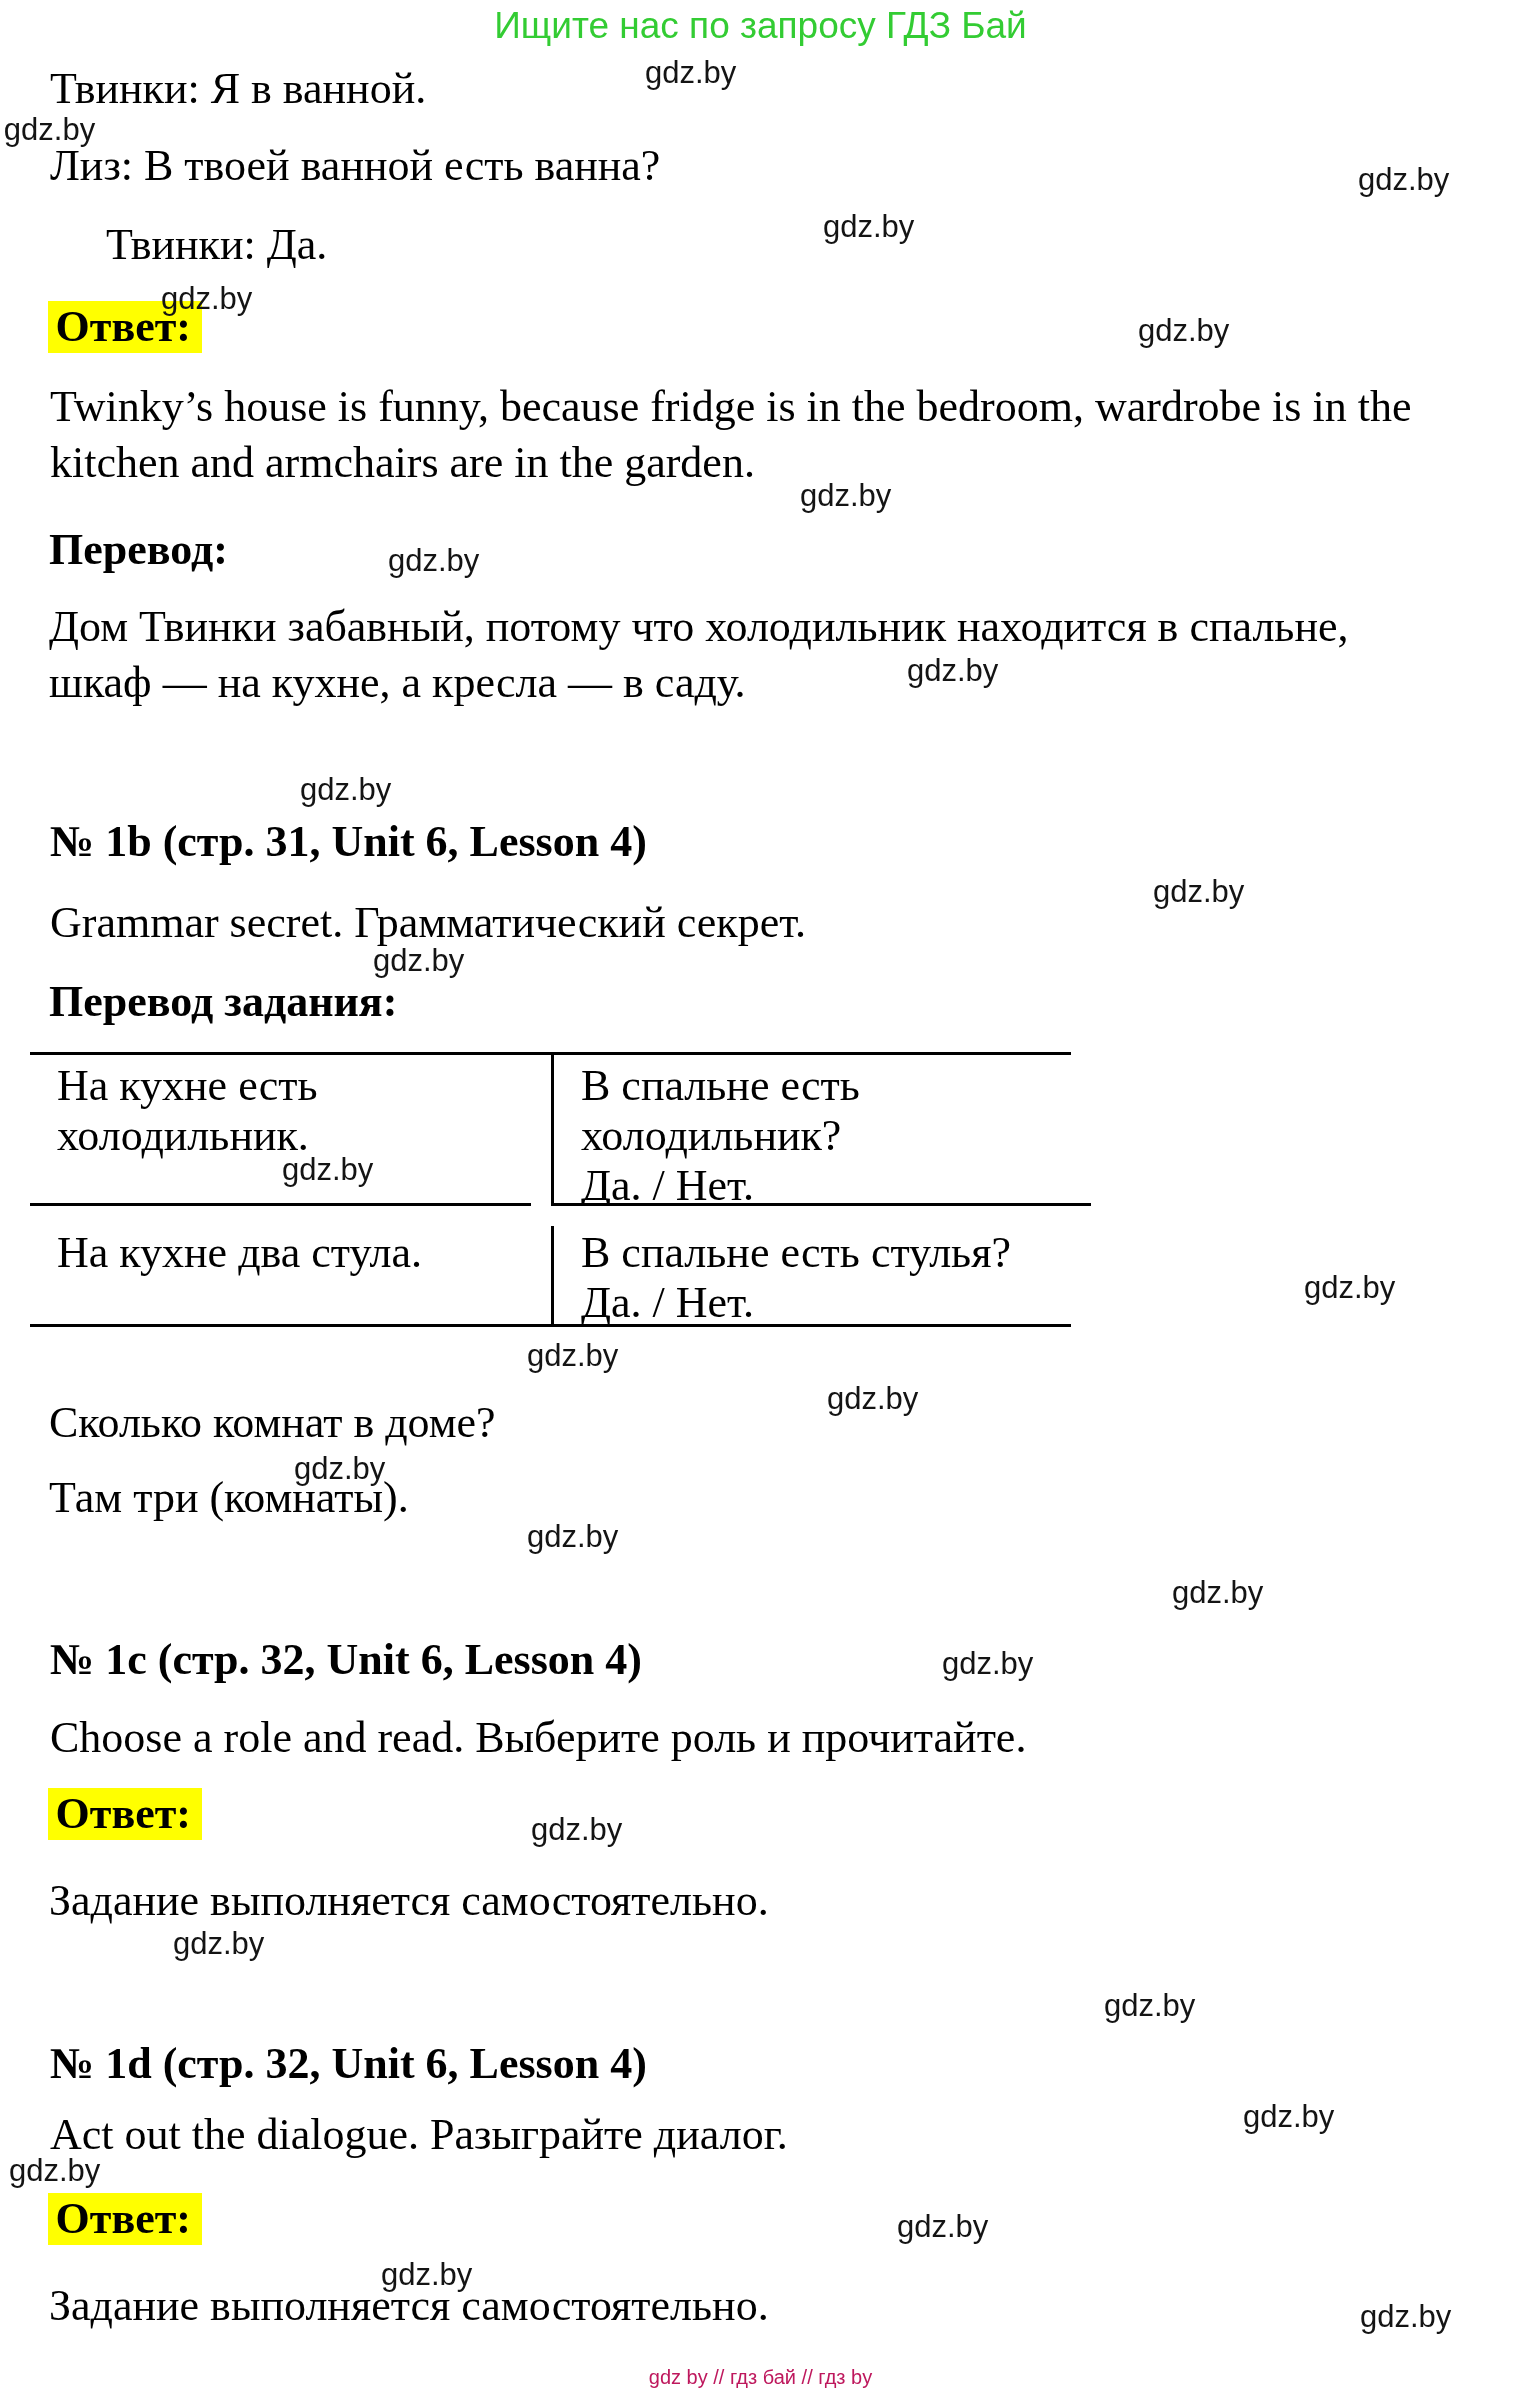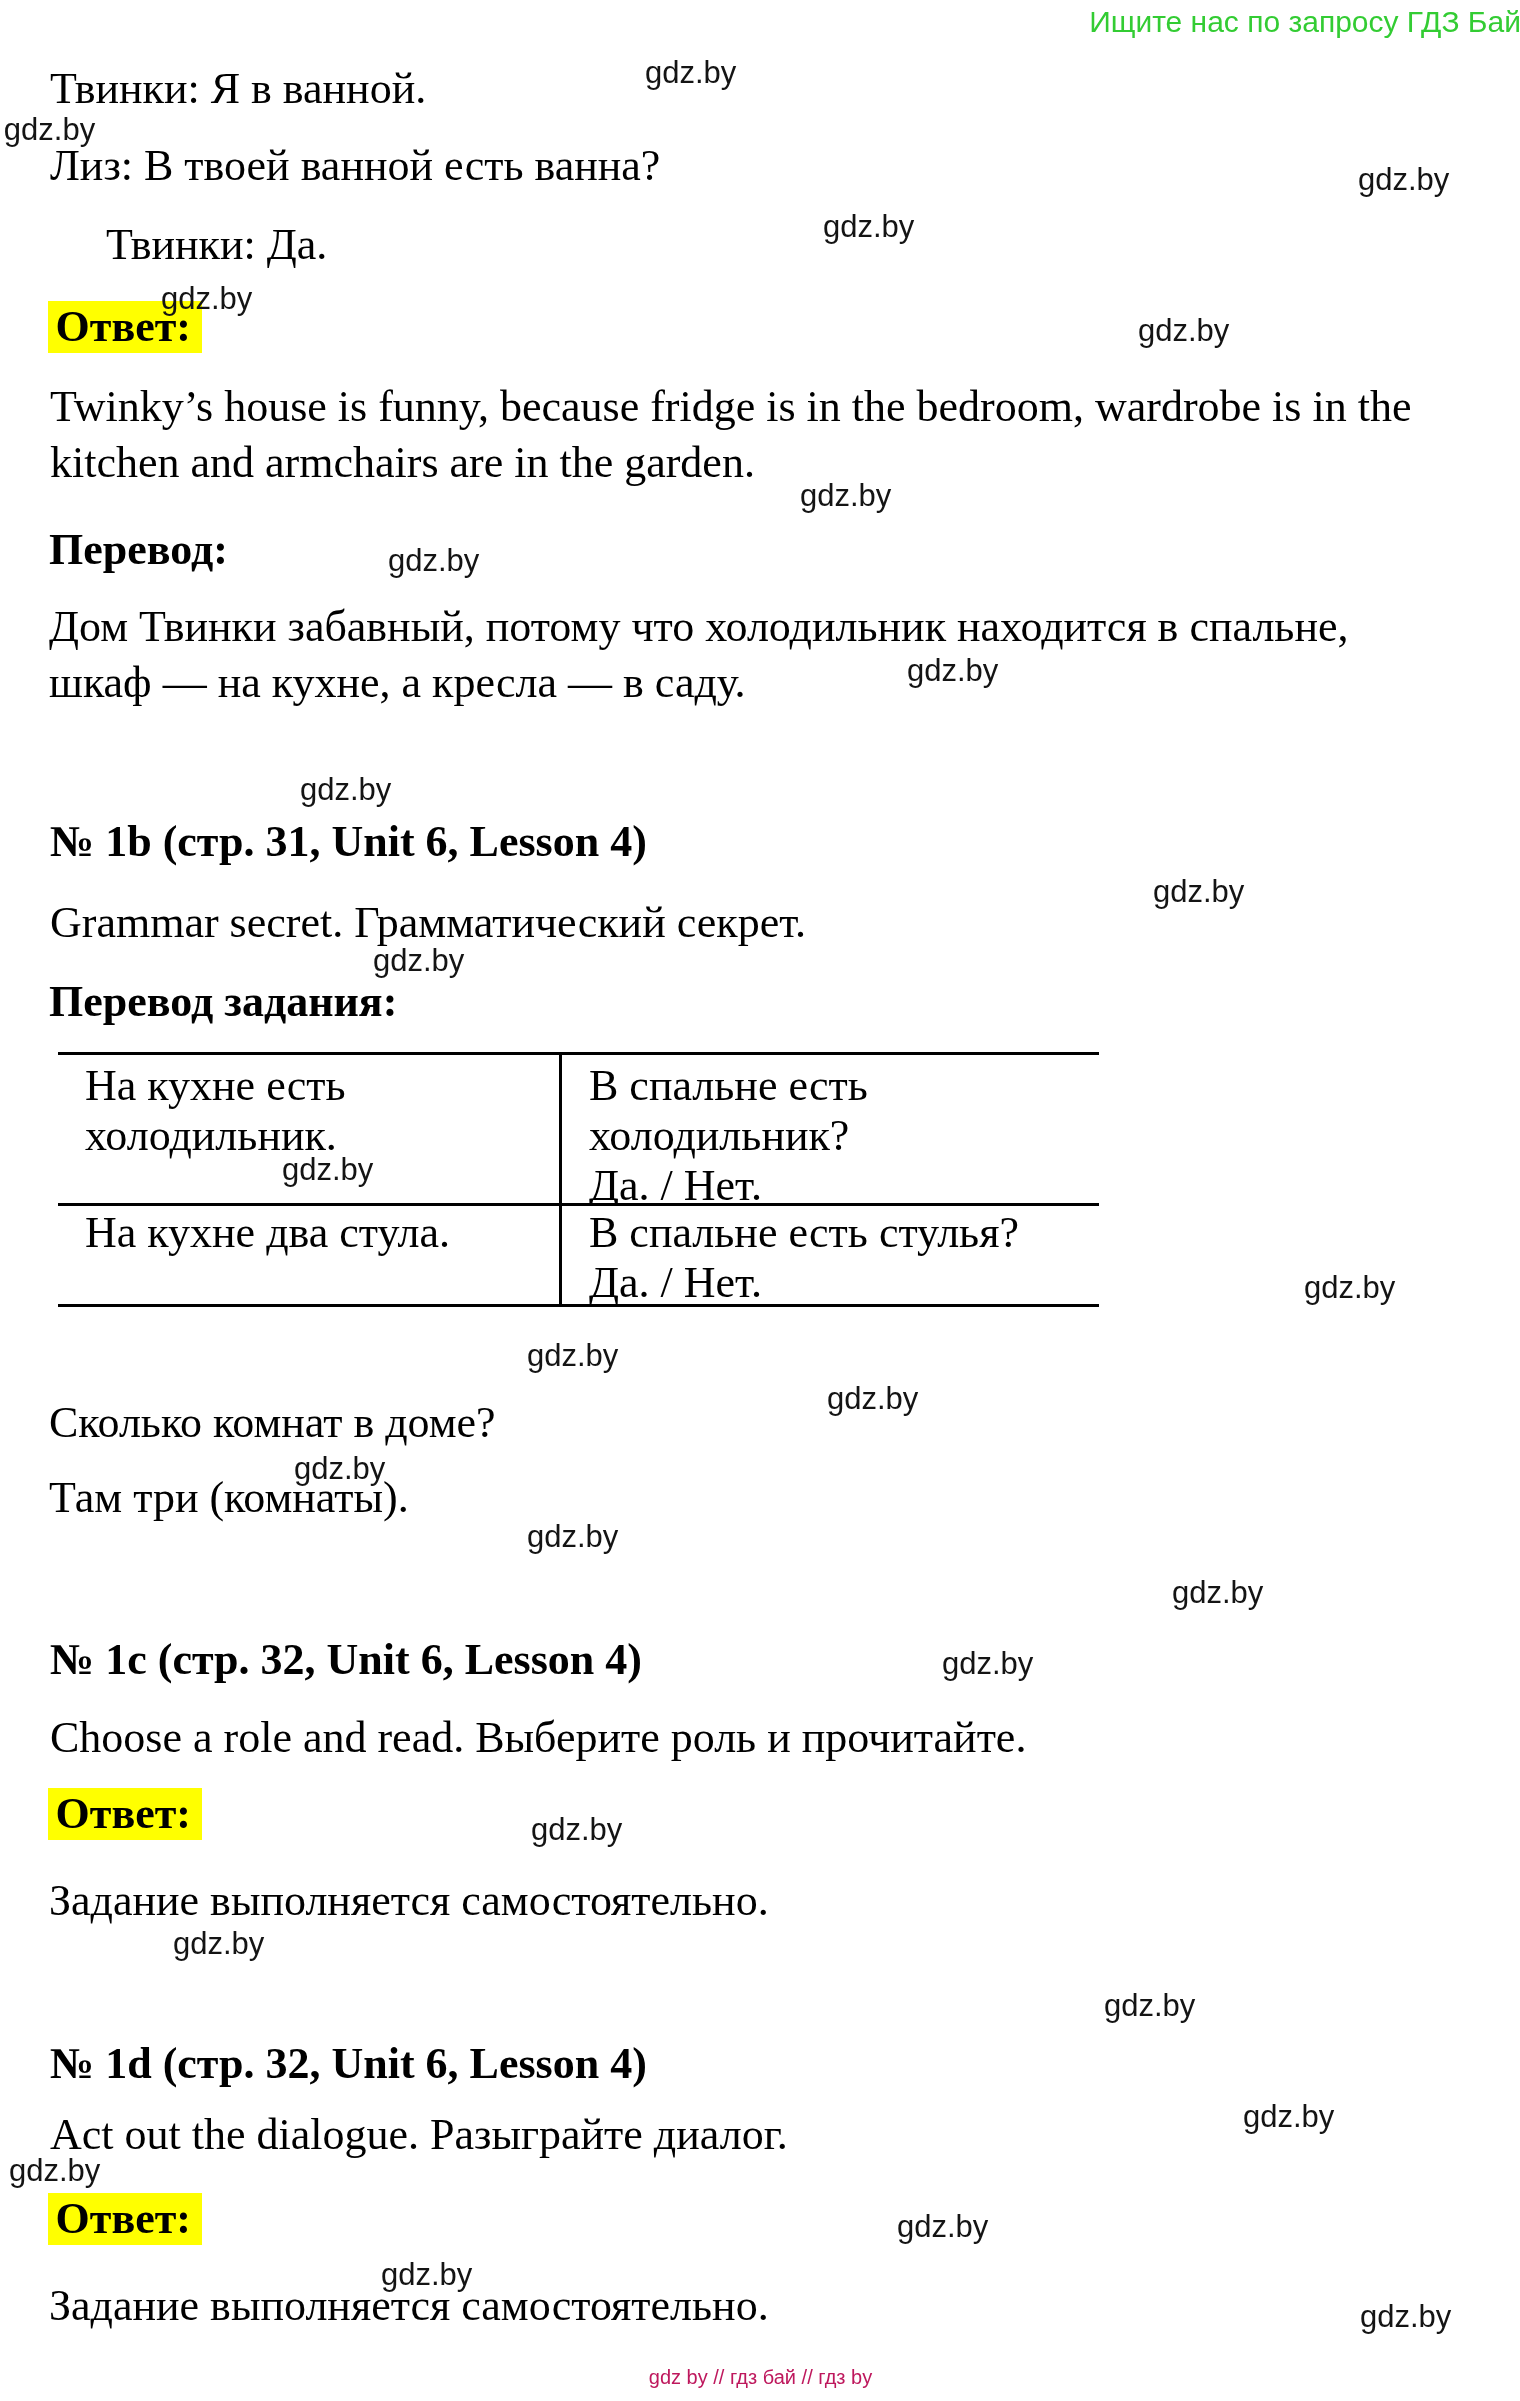--- a/index.html
+++ b/index.html
@@ -4,42 +4,42 @@
 <style>
   html, body { margin:0; padding:0; }
   body {
     width:1521px; height:2401px; position:relative; overflow:hidden;
     background:#ffffff; font-family:"Liberation Serif", serif; color:#000;
   }
   .abs { position:absolute; white-space:nowrap; }
   .body-text { font-size:44px; line-height:1.15; color:#000; }
   .bold { font-weight:bold; }
   .header-note {
-    position:absolute; top:4.6px; left:0; width:100%; text-align:right;
-    font-family:"Liberation Sans", sans-serif; font-size:30px; color:#33cc33;
+    position:absolute; top:4.6px; left:0; width:100%; text-align:center;
+    font-family:"Liberation Sans", sans-serif; font-size:37px; color:#33cc33;
     white-space:nowrap;
   }
   .footer-note {
     position:absolute; top:2366px; left:0; width:100%; text-align:center;
     font-family:"Liberation Sans", sans-serif; font-size:20px; color:#be185d;
     white-space:nowrap;
   }
   .wm {
     position:absolute; font-family:"Liberation Sans", sans-serif;
     font-size:31px; color:#141414; white-space:nowrap;
   }
   .answer-label {
     position:absolute; left:48px; background:#ffff00; color:#000;
     font-weight:bold; font-size:44px; line-height:52px;
     padding:0 10.6px 0 7.6px; white-space:nowrap;
   }
   .grammar-table {
-    position:absolute; left:58px; top:1052px; width:1041px;
+    position:absolute; left:30px; top:1052px; width:1041px;
     border-top:3px solid #000; border-bottom:3px solid #000;
-    display:grid; grid-template-columns:501px 540px;
+    display:grid; grid-template-columns:501px 540px;gap:20px;
   }
   .cell {
     box-sizing:border-box; font-size:44px; line-height:50px;
     padding:6px 0 0 27px; white-space:nowrap; overflow:hidden;
   }
   .cell.right { border-left:3px solid #000; }
   .cell.r1 { height:151px; border-bottom:3px solid #000; padding-top:6px; }
   .cell.r2 { height:98px; padding-top:2.3px; }
 </style>
 </head>

